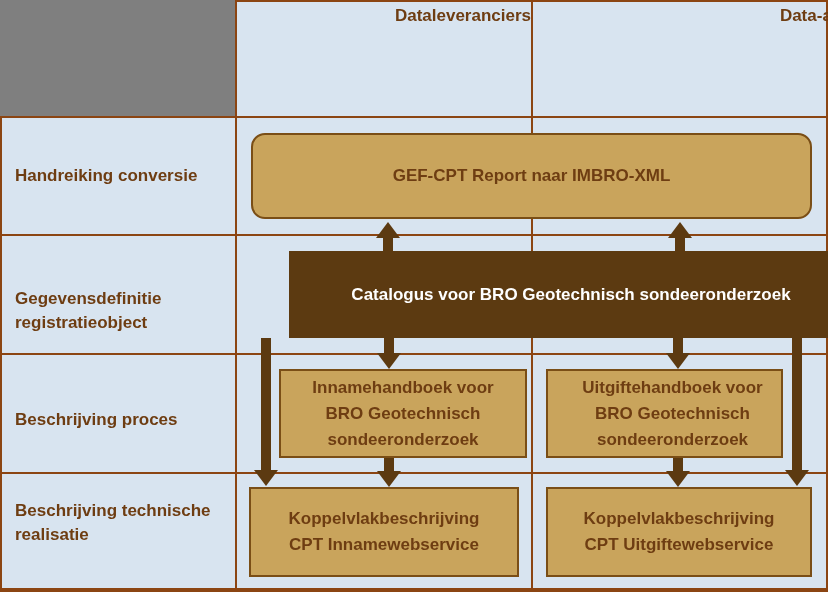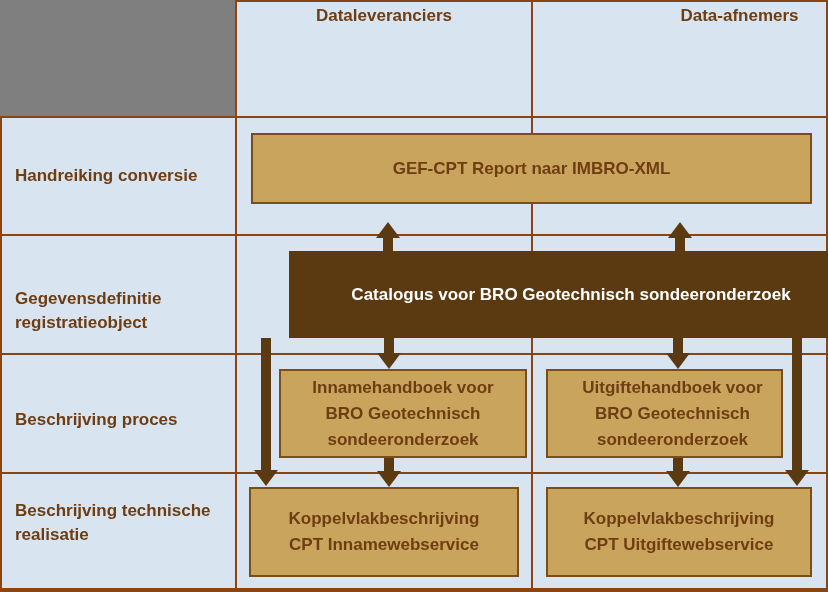--- a/index.html
+++ b/index.html
@@ -8,21 +8,21 @@
     width:828px; height:592px;
     background: var(--background, #D8E4F0);
     font-family: "Liberation Sans", sans-serif;
     font-weight: bold;
     overflow:hidden;
   }
   .edge { position:absolute; background: var(--grid, #8B4513); z-index:0; }
   .gray-cell { position:absolute; left:0; top:0; width:236px; height:117px;
     background: var(--gray_cell, #7F7F7F); z-index:1; }
   .gline { position:absolute; background: var(--grid, #8B4513); z-index:2; }
-  .col-header { position:absolute; top:6px; text-align:center;
+  .col-header { position:absolute; top:6px; text-align:right;
     font-size:17px; color: var(--text_brown, #6E3D12); z-index:3; }
   .row-label { position:absolute; left:2px; width:231px; display:flex; align-items:center;
     padding-left:13px; box-sizing:border-box; font-size:17px; line-height:24px;
     color: var(--text_brown, #6E3D12); white-space:pre-line; z-index:3; }
   .box { position:absolute; display:flex; align-items:center; justify-content:center;
     text-align:center; font-size:17px; line-height:26px; white-space:pre-line;
     box-sizing:border-box; z-index:3; }
   .box.tan { background: var(--tan_fill, #C9A45C);
     border:2px solid var(--tan_border, #7A4E16); color: var(--text_brown, #6E3D12); }
   .box.dark { background: var(--dark_brown, #5C3A11); color: var(--box_text_white, #FFFFFF); margin-left: 40px; }
@@ -58,21 +58,21 @@
   <div class="col-header" style="left:237px; width:294px;">Dataleveranciers</div>
   <div class="col-header" style="left:533px; width:317px;margin-left:48px;">Data-afnemers</div>
 
   <div class="row-label" style="top:118px; height:116px;">Handreiking conversie</div>
   <div class="row-label" style="top:252px; height:118px;">Gegevensdefinitie
 registratieobject</div>
   <div class="row-label" style="top:361px; height:117px;">Beschrijving proces</div>
   <div class="row-label" style="top:474px; height:97px;">Beschrijving technische
 realisatie</div>
 
-  <div class="box tan" style="left:251px; top:133px; width:561px; height:71px;">GEF-CPT Report naar IMBRO-XML</div>
+  <div class="box tan" style="left:251px; top:133px; width:561px; height:86px;border-radius:14px;">GEF-CPT Report naar IMBRO-XML</div>
   <div class="box dark" style="left:249px; top:251px; width:564px; height:87px;">Catalogus voor BRO Geotechnisch sondeeronderzoek</div>
   <div class="box tan" style="left:279px; top:369px; width:248px; height:89px;">Innamehandboek voor
 BRO Geotechnisch
 sondeeronderzoek</div>
   <div class="box tan" style="left:546px; top:369px; width:237px; height:89px;padding-left:16px;">Uitgiftehandboek voor
 BRO Geotechnisch
 sondeeronderzoek</div>
   <div class="box tan" style="left:249px; top:487px; width:270px; height:90px;">Koppelvlakbeschrijving
 CPT Innamewebservice</div>
   <div class="box tan" style="left:546px; top:487px; width:266px; height:90px;">Koppelvlakbeschrijving

